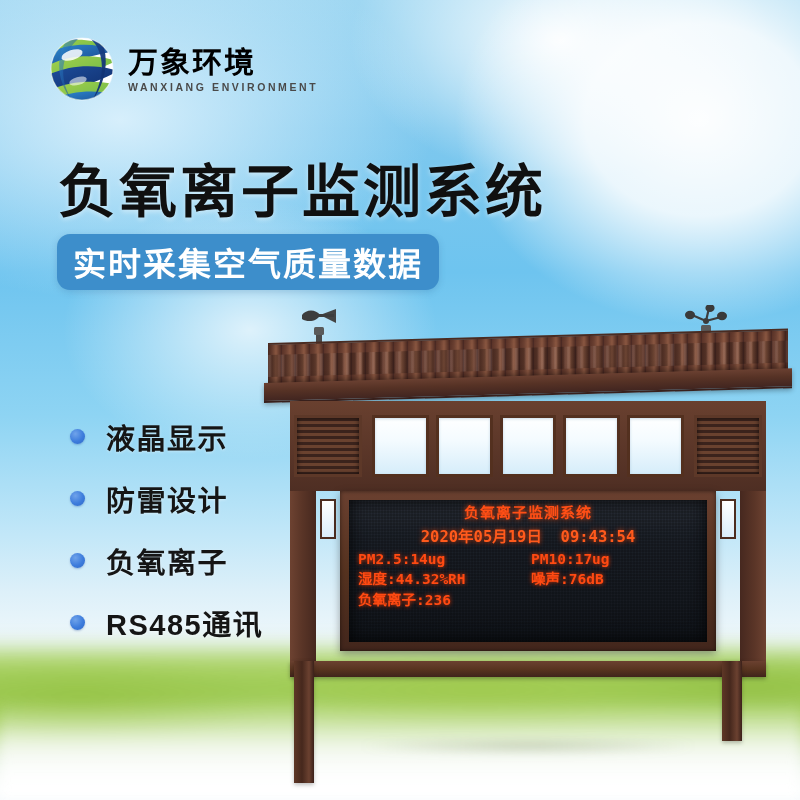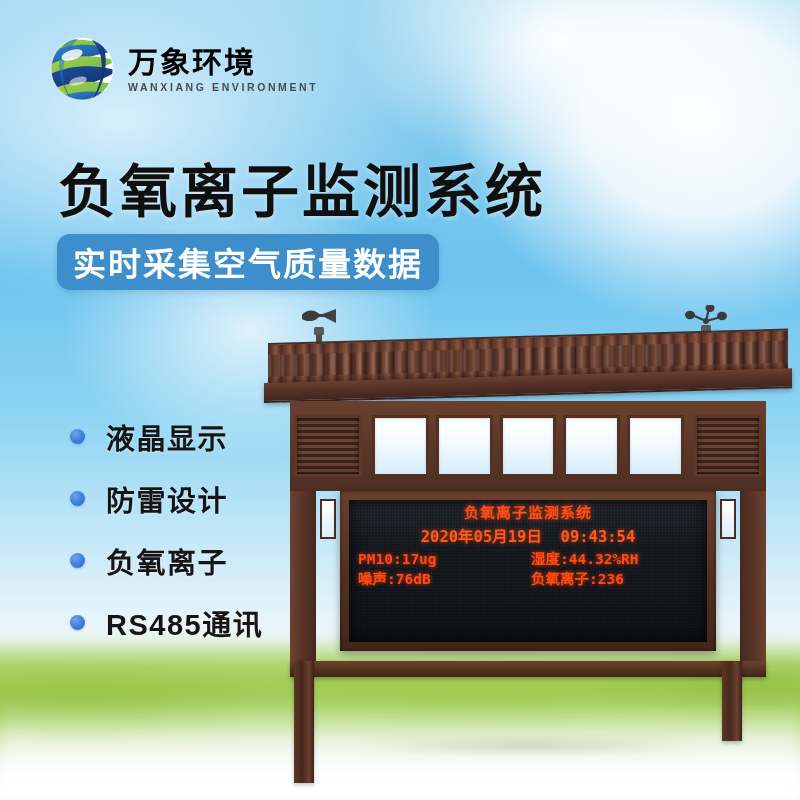--- a/index.html
+++ b/index.html
@@ -362,20 +362,21 @@
       <div class="gap-right"></div>
 
       <div class="led-frame">
         <div class="led-screen">
           <div class="led-inner">
             <div class="led-title">负氧离子监测系统</div>
             <div class="led-datetime">
               <span>2020年05月19日</span>&nbsp;&nbsp;<span>09:43:54</span>
             </div>
             <div class="led-grid">
+              <div class="led-cell">PM2.5:14ug</div>
               <div class="led-cell">PM10:17ug</div>
               <div class="led-cell">湿度:44.32%RH</div>
               <div class="led-cell">噪声:76dB</div>
               <div class="led-cell">负氧离子:236</div>
             </div>
           </div>
         </div>
       </div>
     </div>
 

